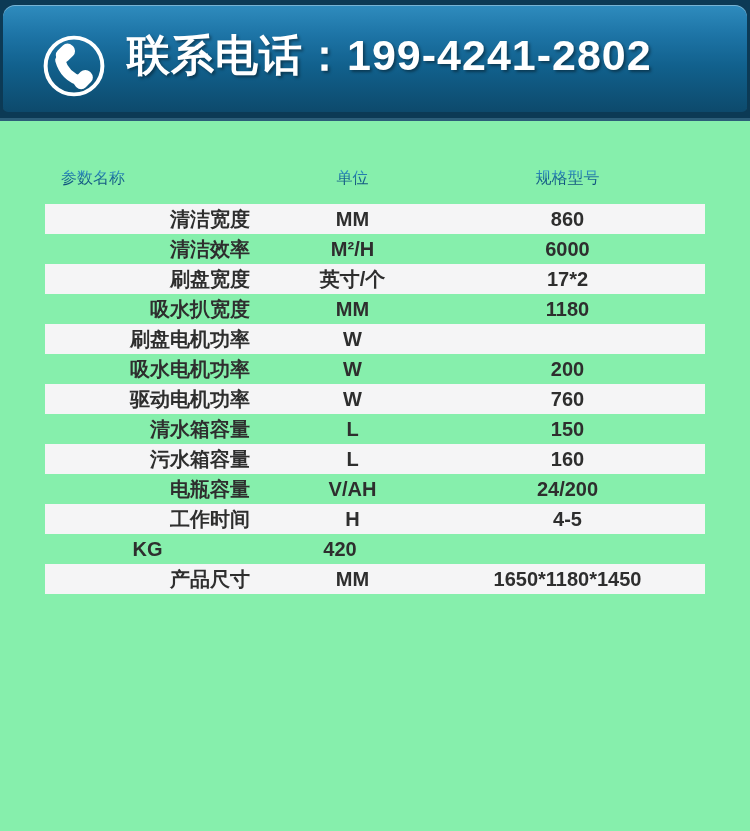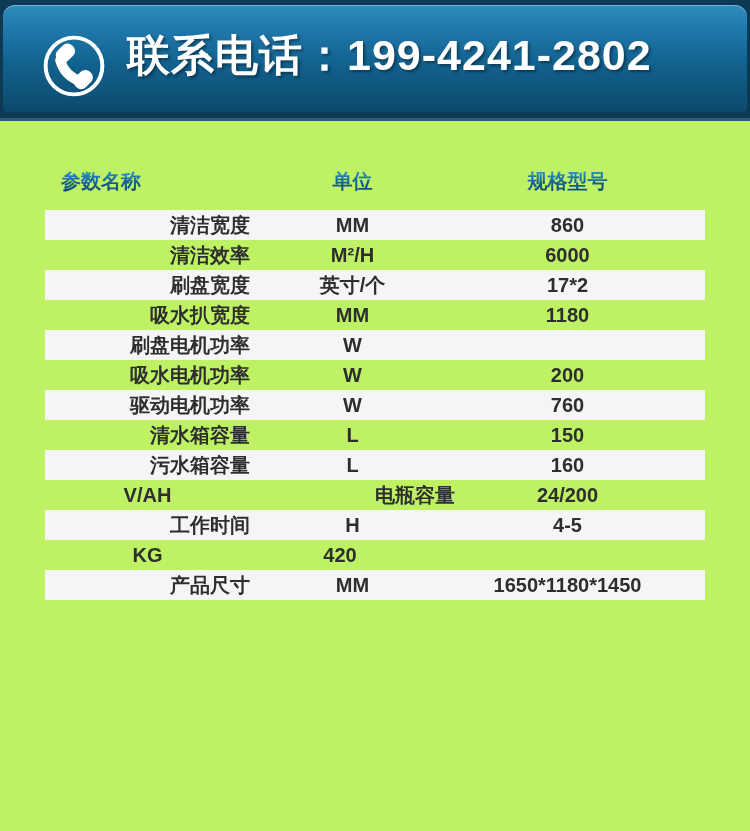--- a/index.html
+++ b/index.html
@@ -5,21 +5,21 @@
   html, body {
     margin: 0;
     padding: 0;
     background: #ffffff;
     font-family: "Liberation Sans", "DejaVu Sans", sans-serif;
   }
   .page {
     position: relative;
     width: 750px;
     height: 831px;
-    background: #bef264;
+    background: #86efac;
     overflow: hidden;
   }
 
   
   .banner {
     position: relative;
     width: 750px;
     height: 121px;
     background: #0c3a55;
   }
@@ -89,22 +89,22 @@
   .param-table {
     width: 660px;
     margin: 47px 0 0 45px;
   }
   .thead {
     display: grid;
     grid-template-columns: 205px 205px 250px;
     margin-bottom: 15px;
   }
   .th {
-    font-size: 20px;
-    font-weight: bold;
+    font-size: 16px;
+    font-weight: normal;
     color: #175f92;
     text-align: center;
   }
   @supports ((-webkit-background-clip: text) or (background-clip: text)) {
     .th {
       background: linear-gradient(180deg, #38a2d2 0%, #14618f 55%, #0d4368 100%);
       -webkit-background-clip: text;
       background-clip: text;
       -webkit-text-fill-color: transparent;
     }
@@ -192,22 +192,22 @@
           <div class="cell name">清水箱容量</div>
           <div class="cell unit">L</div>
           <div class="cell spec">150</div>
         </div>
         <div class="row">
           <div class="cell name">污水箱容量</div>
           <div class="cell unit">L</div>
           <div class="cell spec">160</div>
         </div>
         <div class="row">
+          <div class="cell name">电瓶容量</div>
           <div class="cell unit">V/AH</div>
-          <div class="cell name">电瓶容量</div>
           <div class="cell spec">24/200</div>
         </div>
         <div class="row">
           <div class="cell name">工作时间</div>
           <div class="cell unit">H</div>
           <div class="cell spec">4-5</div>
         </div>
         <div class="row">
           <div class="cell unit">KG</div>
           <div class="cell spec">420</div>

